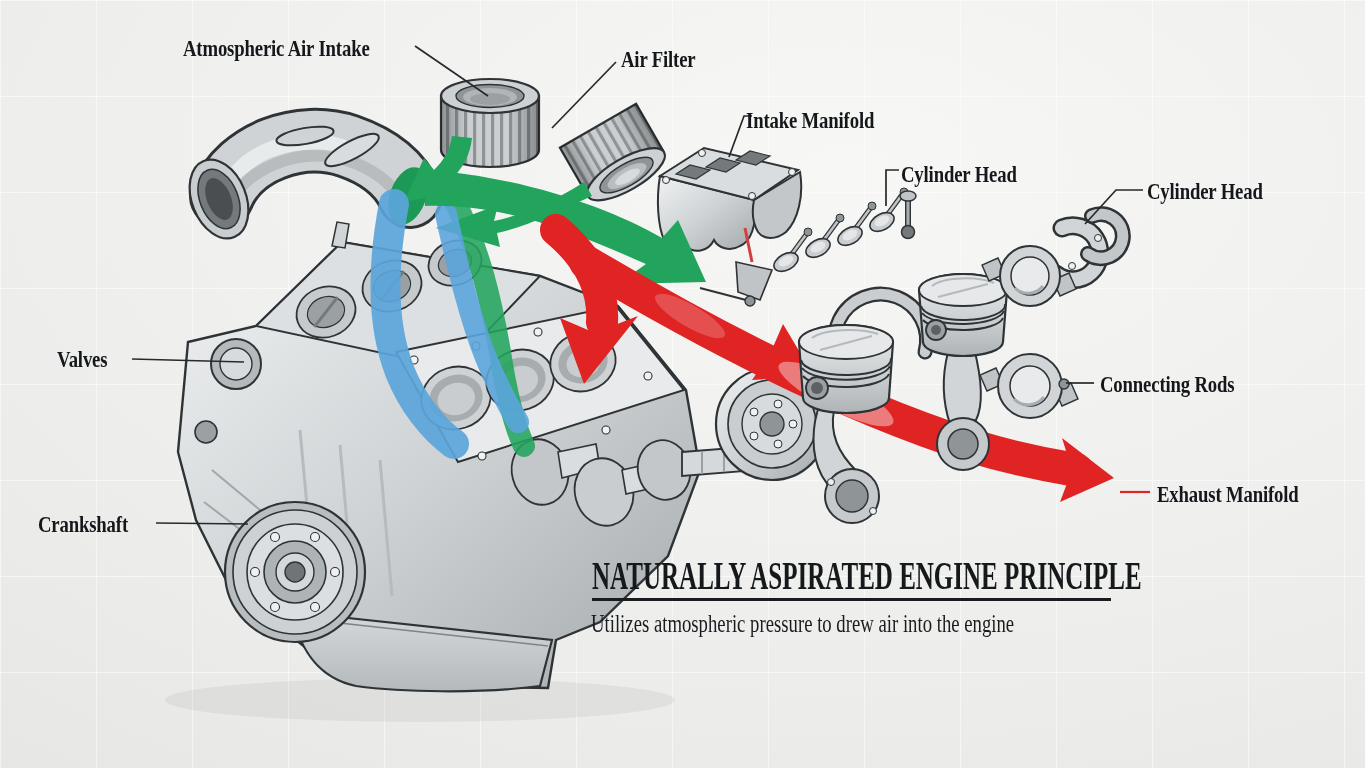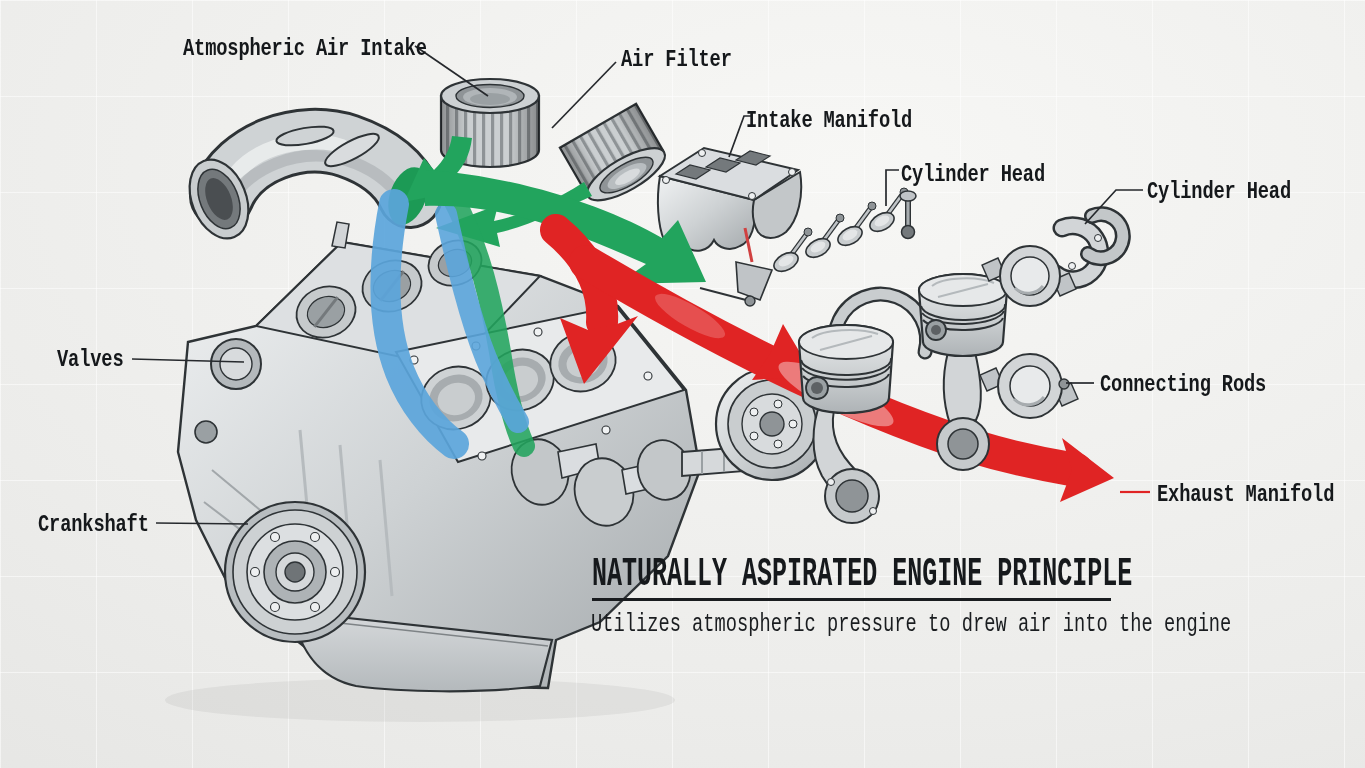--- a/index.html
+++ b/index.html
@@ -1,18 +1,18 @@
 <!DOCTYPE html>
 <html><head>
 <meta charset="utf-8">
 <style>
   html,body{margin:0;padding:0;}
   #stage{
     position:relative; width:1365px; height:768px; overflow:hidden;
-    font-family:Liberation Mono, monospace;
+    font-family:Liberation Serif, serif;
     background:
       repeating-linear-gradient(to right, rgba(255,255,255,.55) 0 1px, transparent 1px 96px),
       repeating-linear-gradient(to bottom, rgba(255,255,255,.55) 0 1px, transparent 1px 96px),
       radial-gradient(130% 130% at 62% 22%, #f7f7f5 0%, #ececea 55%, #e1e1df 100%);
   }
   #illustration{position:absolute; inset:0;}
   .lbl{
     position:absolute; white-space:nowrap;
     font-weight:bold; font-size:24px; color:#15181b;
     letter-spacing:-0.2px; transform:scaleX(.78); transform-origin:left top;

